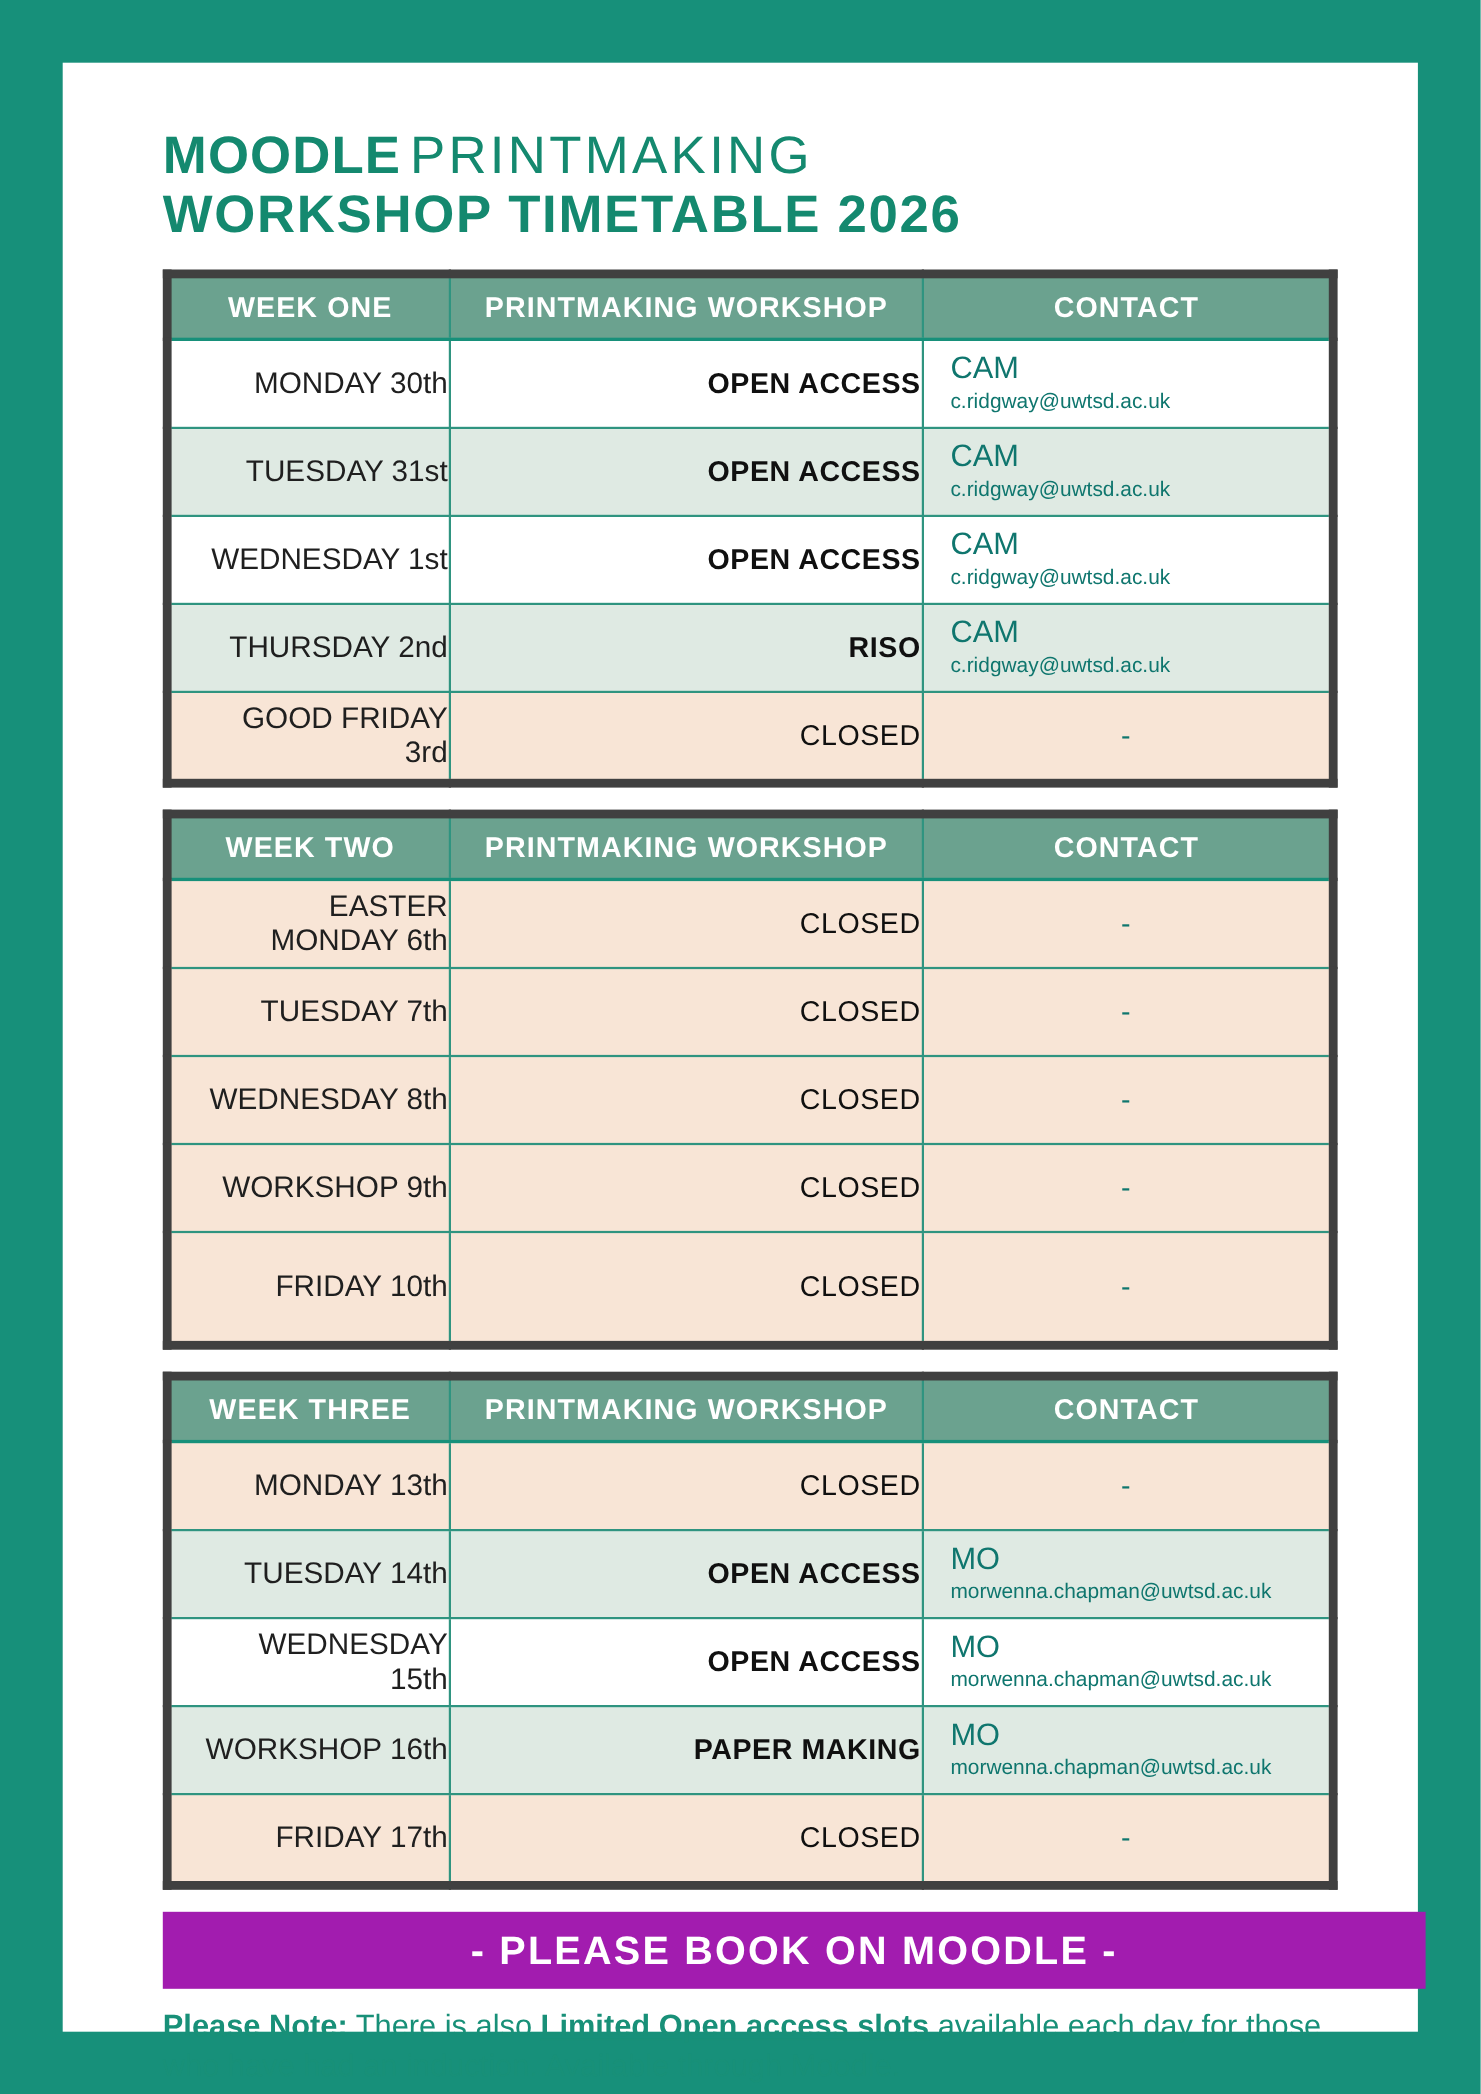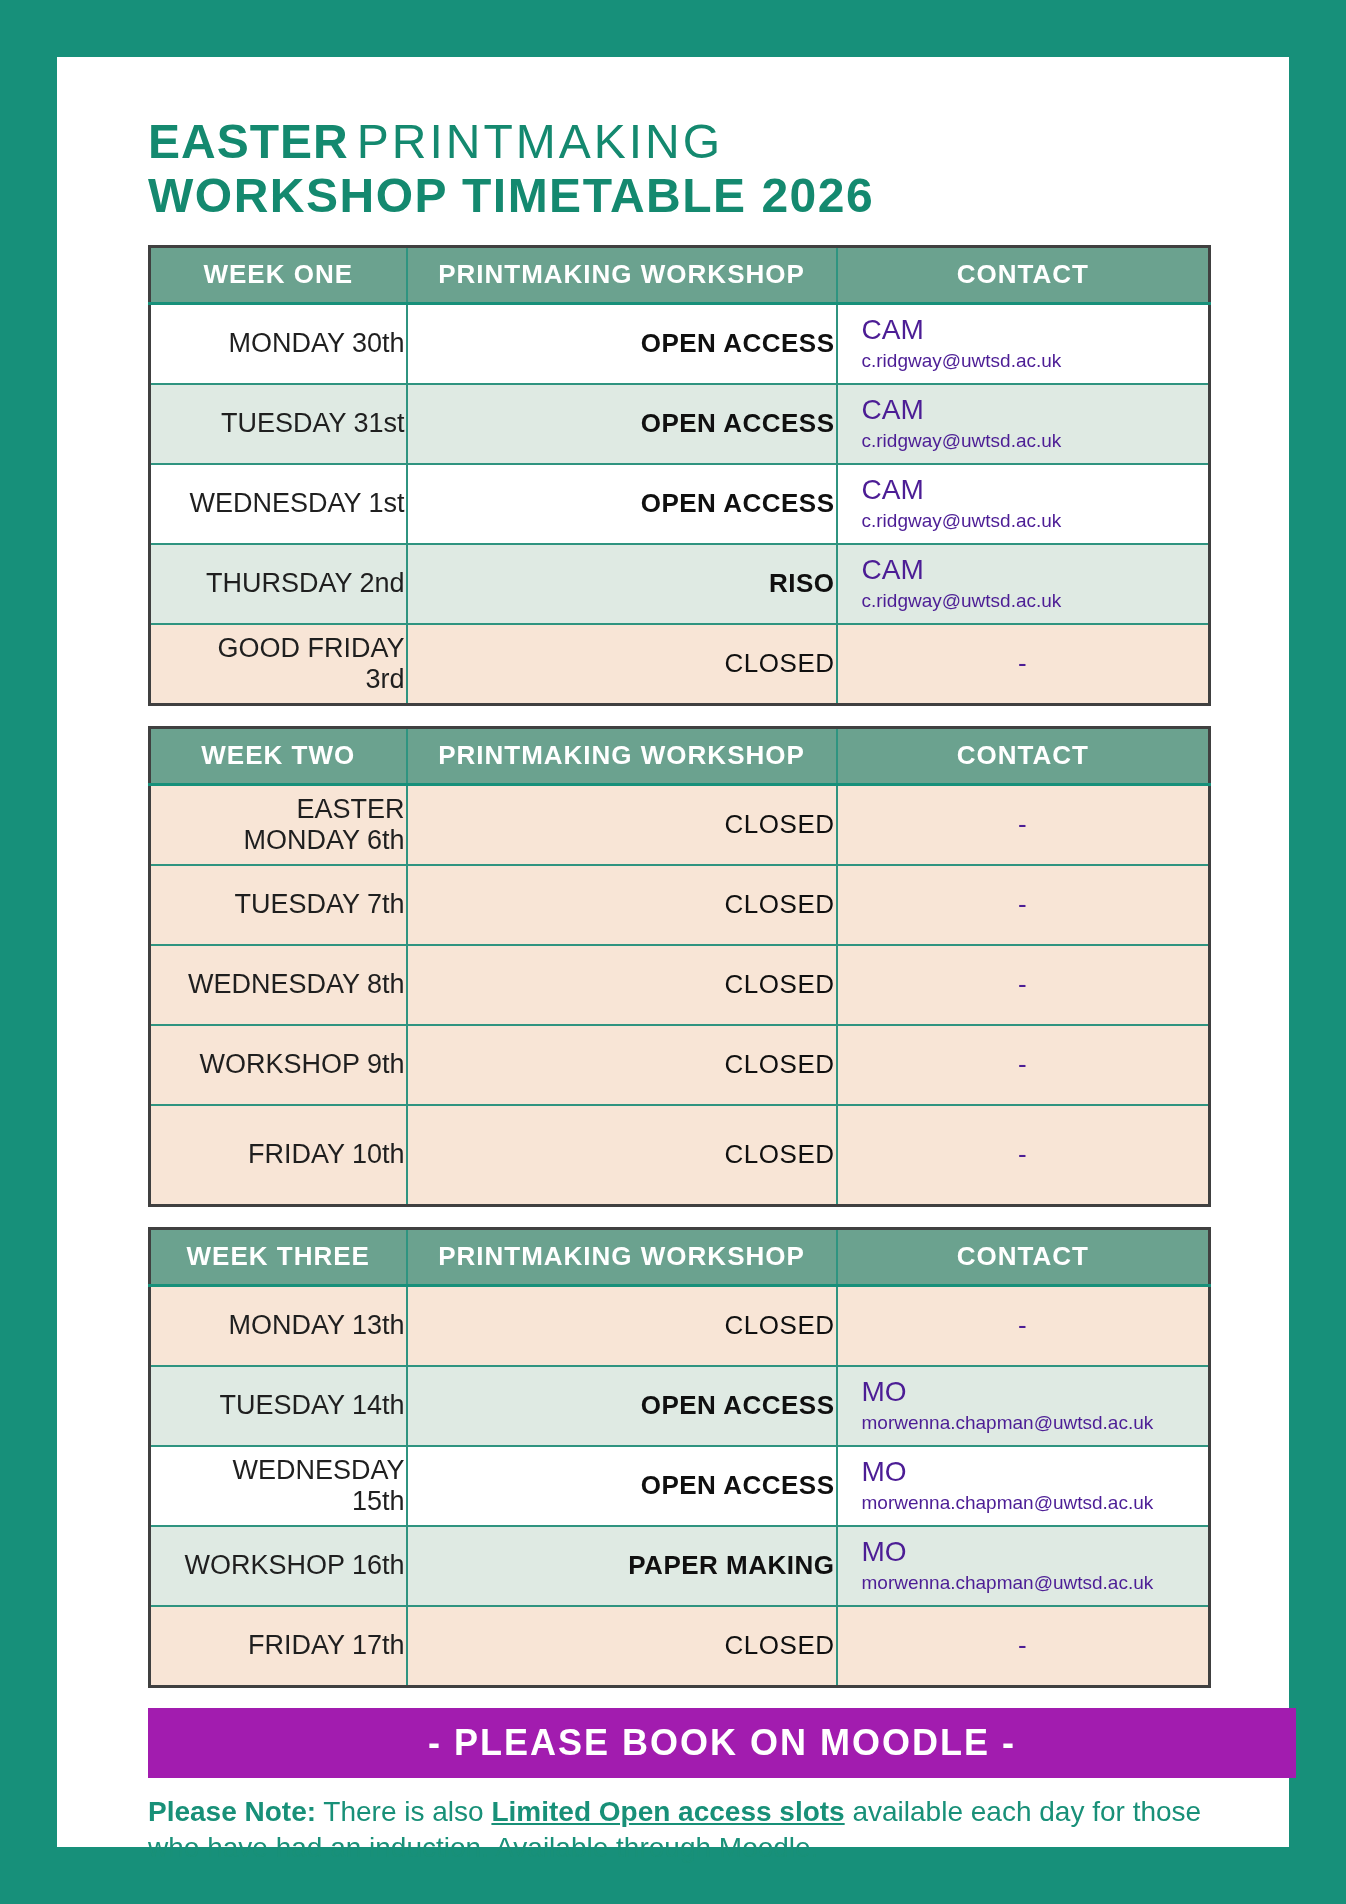--- a/index.html
+++ b/index.html
@@ -31,21 +31,21 @@
     width:1060px;
     table-layout:fixed;
   }
   table.tt.first{margin-top:22px;}
   col.c1{width:257px;}
   col.c2{width:430px;}
   col.c3{width:373px;}
   table.tt, table.tt th, table.tt td{
     border:2px solid #2f9480;
   }
-  table.tt{border:3px solid #404040;}
+  table.tt{border:8px solid #404040;}
   table.tt th{
     background:#6ba28f;
     color:#ffffff;
     font-weight:700;
     font-size:26px;
     letter-spacing:1px;
     height:52px;
     text-align:center;
     border-bottom:3px solid #17907a;
   }
@@ -63,21 +63,21 @@
   td.work{
     text-align:right;
     font-size:26px;
     color:#101010;
     letter-spacing:0.5px;
   }
   td.work.bold{font-weight:700;}
   td.contact{
     text-align:left;
     padding-left:24px;
-    color:#4c1d95;
+    color:#0f766e;
   }
   td.contact .cname{display:block;font-size:28px;line-height:1.2;}
   td.contact .cemail{display:block;font-size:19px;line-height:1.3;margin-top:3px;}
   td.contact.dash{
     text-align:center;
     padding-left:0;
     font-size:26px;
   }
 
   
@@ -102,21 +102,21 @@
   }
   .note .np{font-weight:700;}
   .note .nu{font-weight:700;text-decoration:underline;}
 </style>
 </head>
 <body>
 
 <div class="page">
 
   <div class="title">
-    <div><span class="t-bold">EASTER</span><span class="t-rest">PRINTMAKING</span></div>
+    <div><span class="t-bold">MOODLE</span><span class="t-rest">PRINTMAKING</span></div>
     <div class="t-line2">WORKSHOP TIMETABLE 2026</div>
   </div>
 
   <table class="tt first">
     <colgroup>
         <col class="c1">
         <col class="c2">
         <col class="c3">
       </colgroup>
     <thead>

